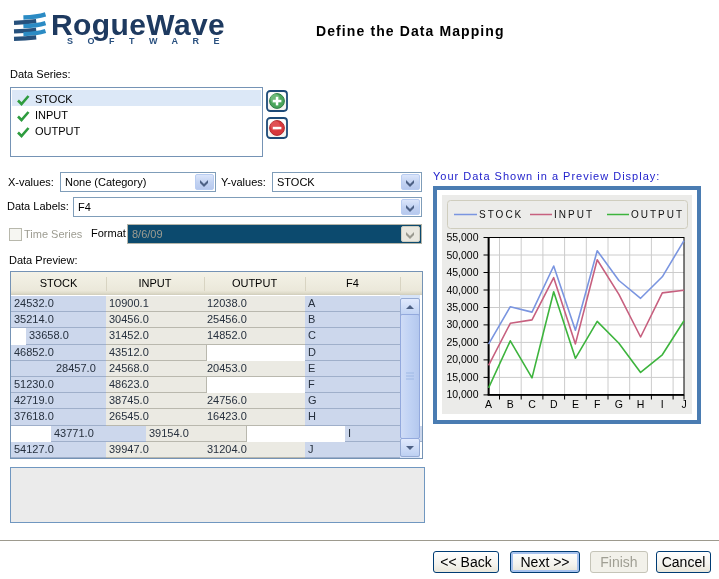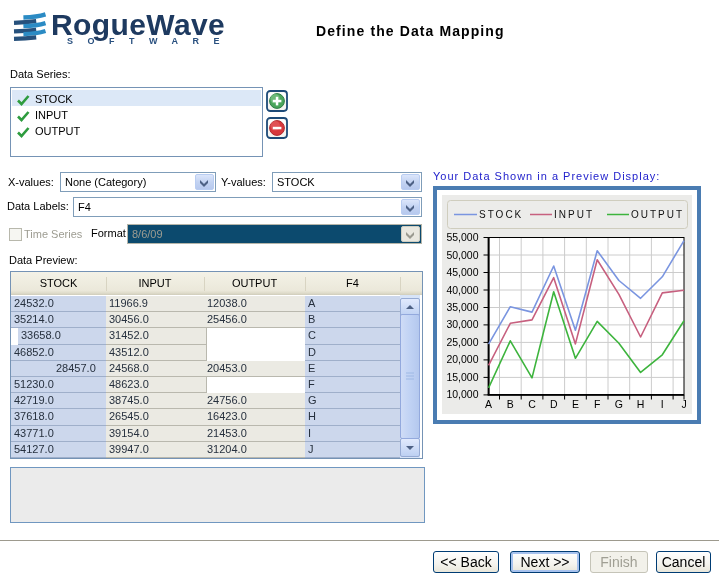--- a/index.html
+++ b/index.html
@@ -124,33 +124,34 @@
 <div class="lbl" style="left:9px;top:254px;">Data Preview:</div>
 <div class="abs" id="table" style="left:10px;top:271px;width:411px;height:186px;border:1px solid #7593b5;background:#fff;overflow:hidden;">
     <div class="thead">
       <div class="th" style="left:0px;width:95px;">STOCK</div>
       <div class="th" style="left:95px;width:98px;">INPUT</div>
       <div class="th" style="left:193px;width:101px;">OUTPUT</div>
       <div class="th" style="left:294px;width:95px;">F4</div>
     </div>
     <div class="tr" style="top:24.0px;">
       <div class="td c-blue" style="left:0px;width:94px;">24532.0</div>
-      <div class="td c-gray" style="left:95px;width:97px;">11966.9</div>
+      <div class="td c-gray" style="left:95px;width:97px;">10900.1</div>
       <div class="td c-gray" style="left:193px;width:100px;">12038.0</div>
       <div class="td c-blue" style="left:294px;width:94px;">A</div>
     </div>
     <div class="tr" style="top:40.2px;">
       <div class="td c-blue" style="left:0px;width:94px;">35214.0</div>
       <div class="td c-gray" style="left:95px;width:97px;">30456.0</div>
       <div class="td c-gray" style="left:193px;width:100px;">25456.0</div>
       <div class="td c-blue" style="left:294px;width:94px;">B</div>
     </div>
     <div class="tr" style="top:56.4px;">
-      <div class="td c-blue" style="left:7px;width:94px;">33658.0</div>
+      <div class="td c-blue" style="left:15px;width:94px;">33658.0</div>
       <div class="td c-gray" style="left:95px;width:97px;">31452.0</div>
+      <div class="td c-gray" style="left:193px;width:100px;">14852.0</div>
       <div class="td c-blue" style="left:294px;width:94px;">C</div>
     </div>
     <div class="tr" style="top:72.6px;">
       <div class="td c-blue" style="left:0px;width:94px;">46852.0</div>
       <div class="td c-gray" style="left:95px;width:97px;">43512.0</div>
       <div class="td c-blue" style="left:294px;width:94px;">D</div>
     </div>
     <div class="tr" style="top:88.8px;">
       <div class="td c-blue" style="left:0px;width:94px;padding-left:45px;">28457.0</div>
       <div class="td c-gray" style="left:95px;width:97px;">24568.0</div>
@@ -167,24 +168,23 @@
       <div class="td c-gray" style="left:95px;width:97px;">38745.0</div>
       <div class="td c-gray" style="left:193px;width:100px;">24756.0</div>
       <div class="td c-blue" style="left:294px;width:94px;">G</div>
     </div>
     <div class="tr" style="top:137.4px;">
       <div class="td c-blue" style="left:0px;width:94px;">37618.0</div>
       <div class="td c-gray" style="left:95px;width:97px;">26545.0</div>
       <div class="td c-gray" style="left:193px;width:100px;">16423.0</div>
       <div class="td c-blue" style="left:294px;width:94px;">H</div>
     </div>
-    <div class="tr" style="top:153.6px;">
+    <div class="tr" style="top:153.6px;margin-left:40px;">
       <div class="td c-blue" style="left:0px;width:94px;">43771.0</div>
       <div class="td c-gray" style="left:95px;width:97px;">39154.0</div>
-      <div class="td c-gray" style="left:193px;width:100px;">21453.0</div>
       <div class="td c-blue" style="left:294px;width:94px;">I</div>
     </div>
     <div class="tr" style="top:169.8px;">
       <div class="td c-blue" style="left:0px;width:94px;">54127.0</div>
       <div class="td c-gray" style="left:95px;width:97px;">39947.0</div>
       <div class="td c-gray" style="left:193px;width:100px;">31204.0</div>
       <div class="td c-blue" style="left:294px;width:94px;">J</div>
     </div>
     <div class="abs" style="left:389px;top:23px;width:20px;bottom:0;background:#d7e4f8;">
 <div class="abs" style="left:0;top:3px;width:18px;height:17px;border:1px solid #96abd4;border-radius:2px;background:linear-gradient(to bottom,#e1eafd,#bdd0f2);">

